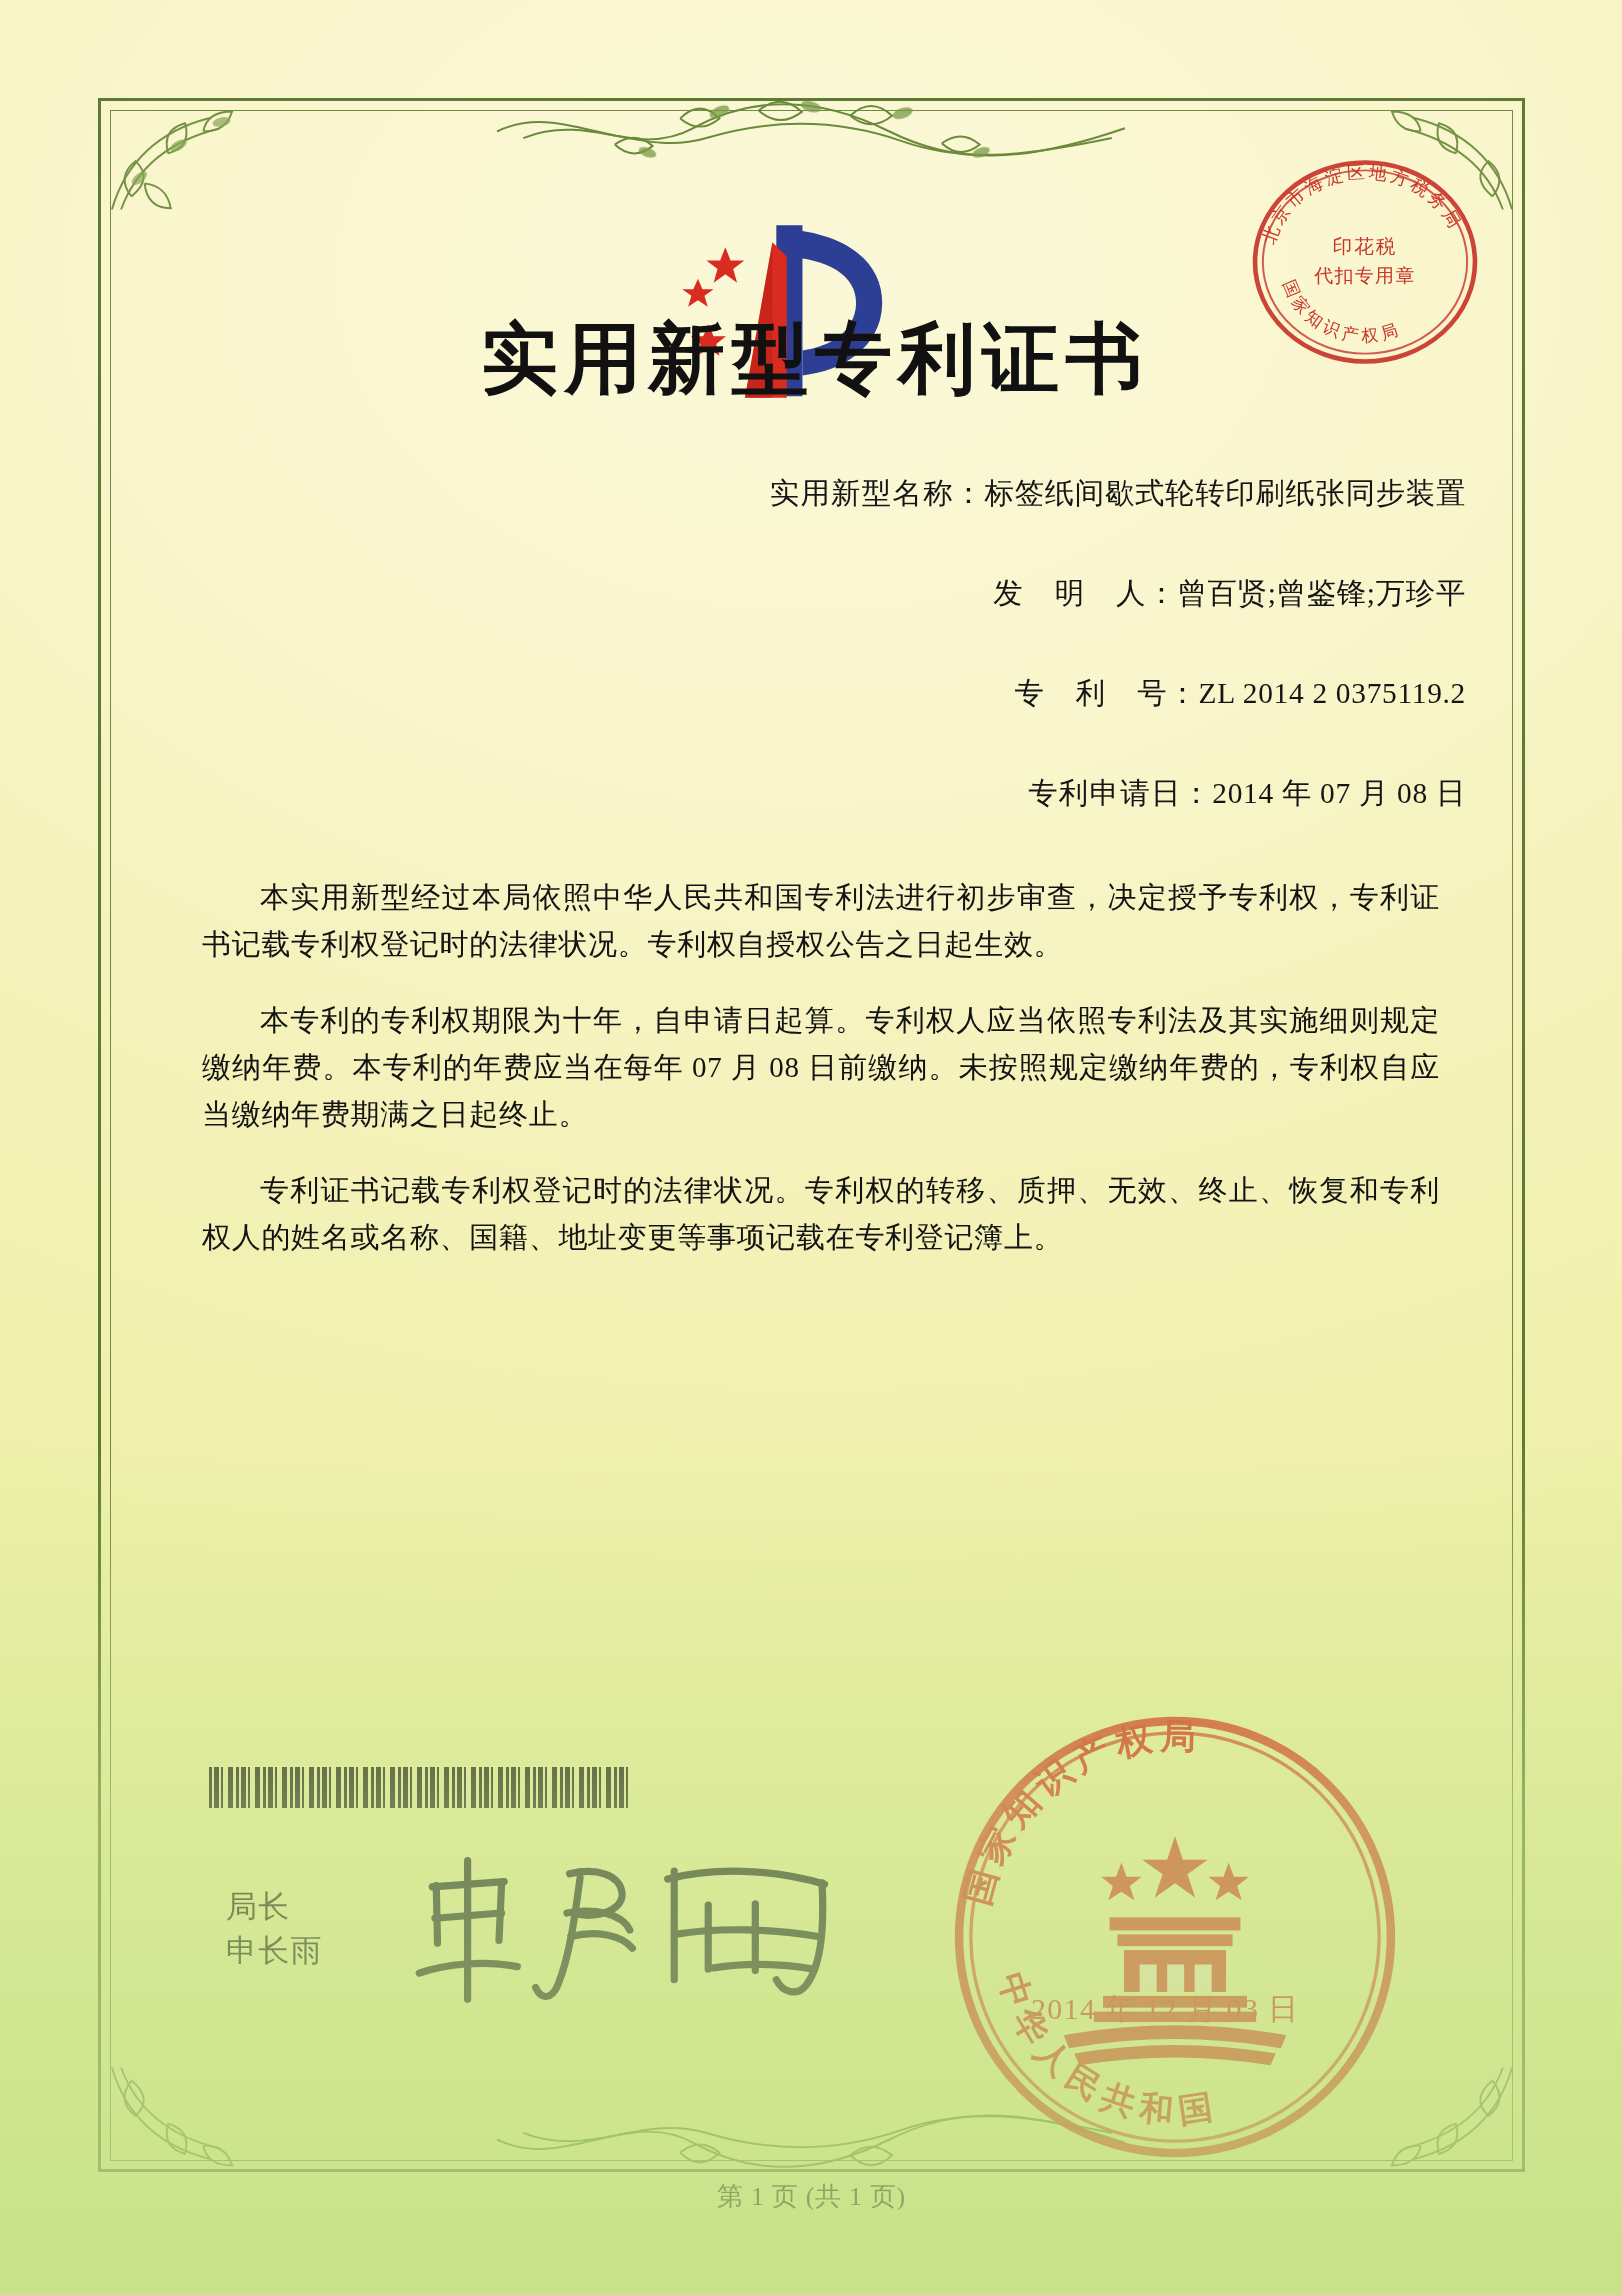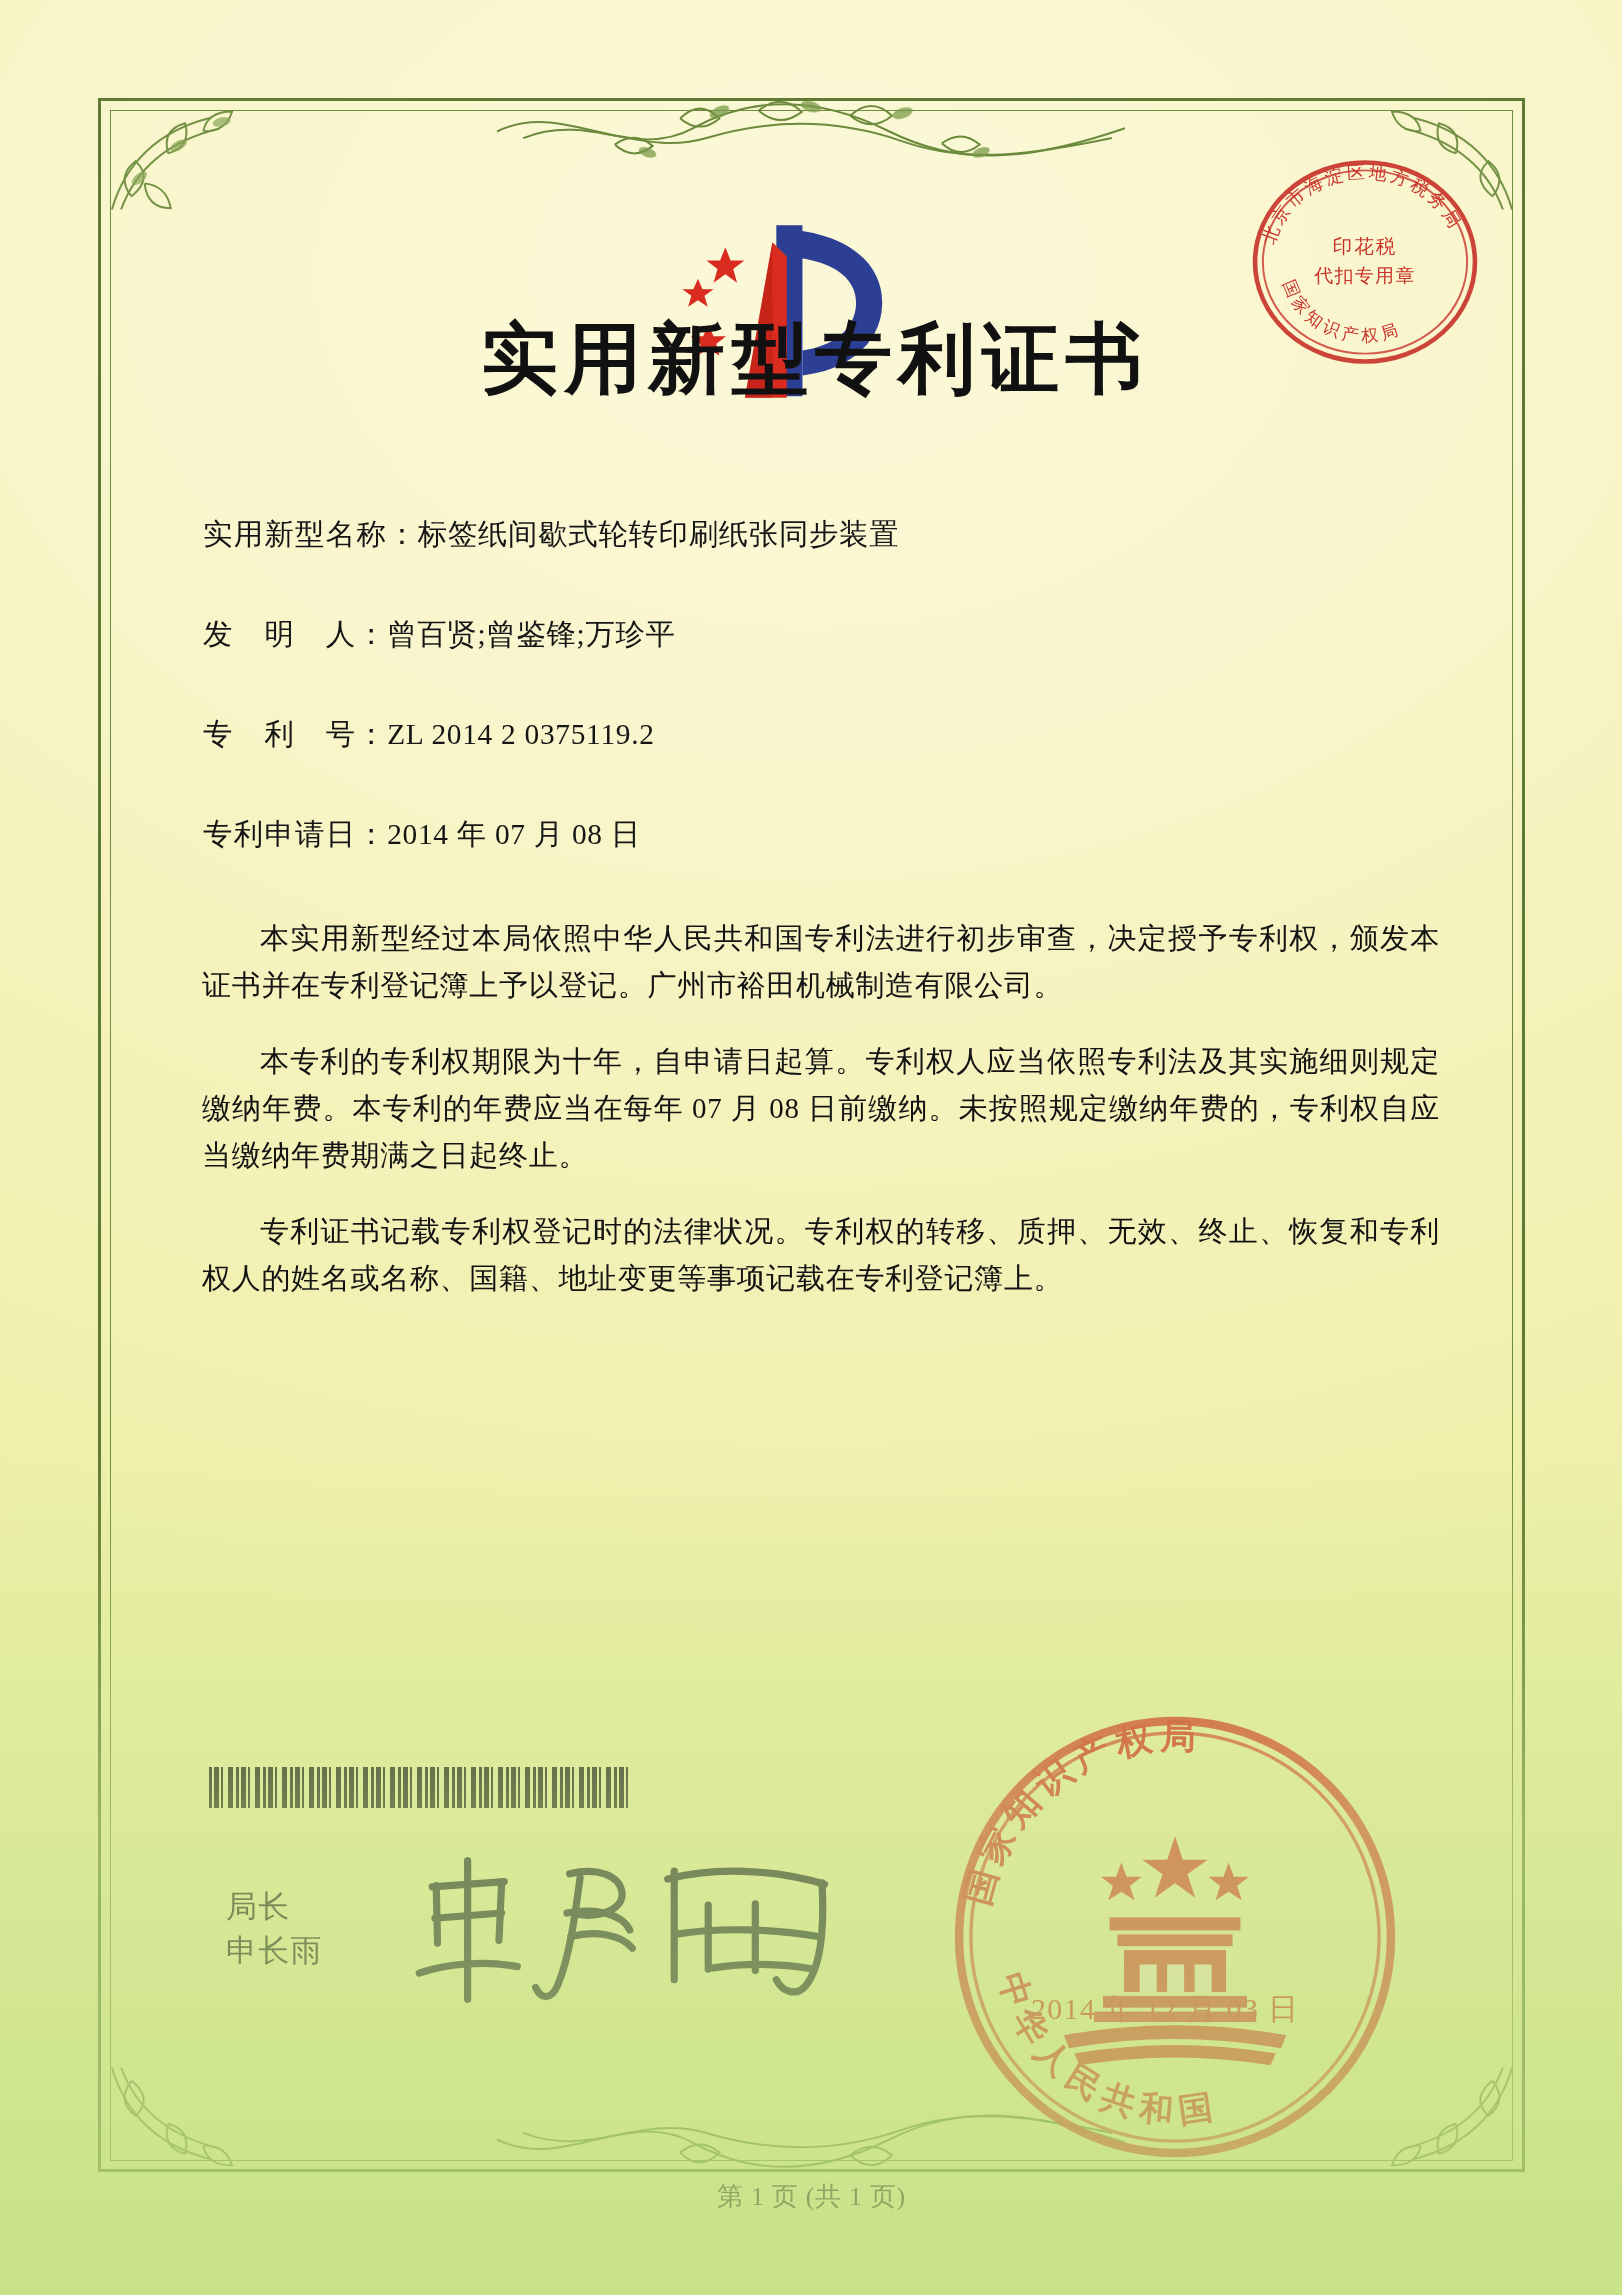--- a/index.html
+++ b/index.html
@@ -98,22 +98,23 @@
     margin-top: 92px;
     text-align: center;
     font-size: 77px;
     font-weight: bold;
     letter-spacing: 6.5px;
     color: #111;
     font-family: "DejaVu Serif", "Liberation Serif", serif;
   }
 
   .fields {
-    margin-top: 103px;
+    margin-top: 62px;
     padding-left: 39px;
+    text-align: right;
   }
   .field {
     font-size: 29.4px;
     color: #151515;
     margin-bottom: 60px;
     white-space: nowrap;
   }
   .field .lab {
     display: inline-block;
     letter-spacing: 1.3px;
@@ -318,21 +319,21 @@
       </div>
       <div class="field">
         <span class="lab">专　利　号：</span><span class="val">ZL 2014 2 0375119.2</span>
       </div>
       <div class="field">
         <span class="lab">专利申请日：</span><span class="val">2014 年 07 月 08 日</span>
       </div>
     </div>
 
     <div class="paragraphs">
-      <p class="para">本实用新型经过本局依照中华人民共和国专利法进行初步审查，决定授予专利权，颁发本证书并在专利登记簿上予以登记。广州市裕田机械制造有限公司。</p>
+      <p class="para">本实用新型经过本局依照中华人民共和国专利法进行初步审查，决定授予专利权，专利证书记载专利权登记时的法律状况。专利权自授权公告之日起生效。</p>
       <p class="para">本专利的专利权期限为十年，自申请日起算。专利权人应当依照专利法及其实施细则规定缴纳年费。本专利的年费应当在每年 07 月 08 日前缴纳。未按照规定缴纳年费的，专利权自应当缴纳年费期满之日起终止。</p>
       <p class="para">专利证书记载专利权登记时的法律状况。专利权的转移、质押、无效、终止、恢复和专利权人的姓名或名称、国籍、地址变更等事项记载在专利登记簿上。</p>
     </div>
   </div>
 
   <div class="barcode"></div>
 
   <div class="sig-block">
     <div>局长</div>
     <div>申长雨</div>

